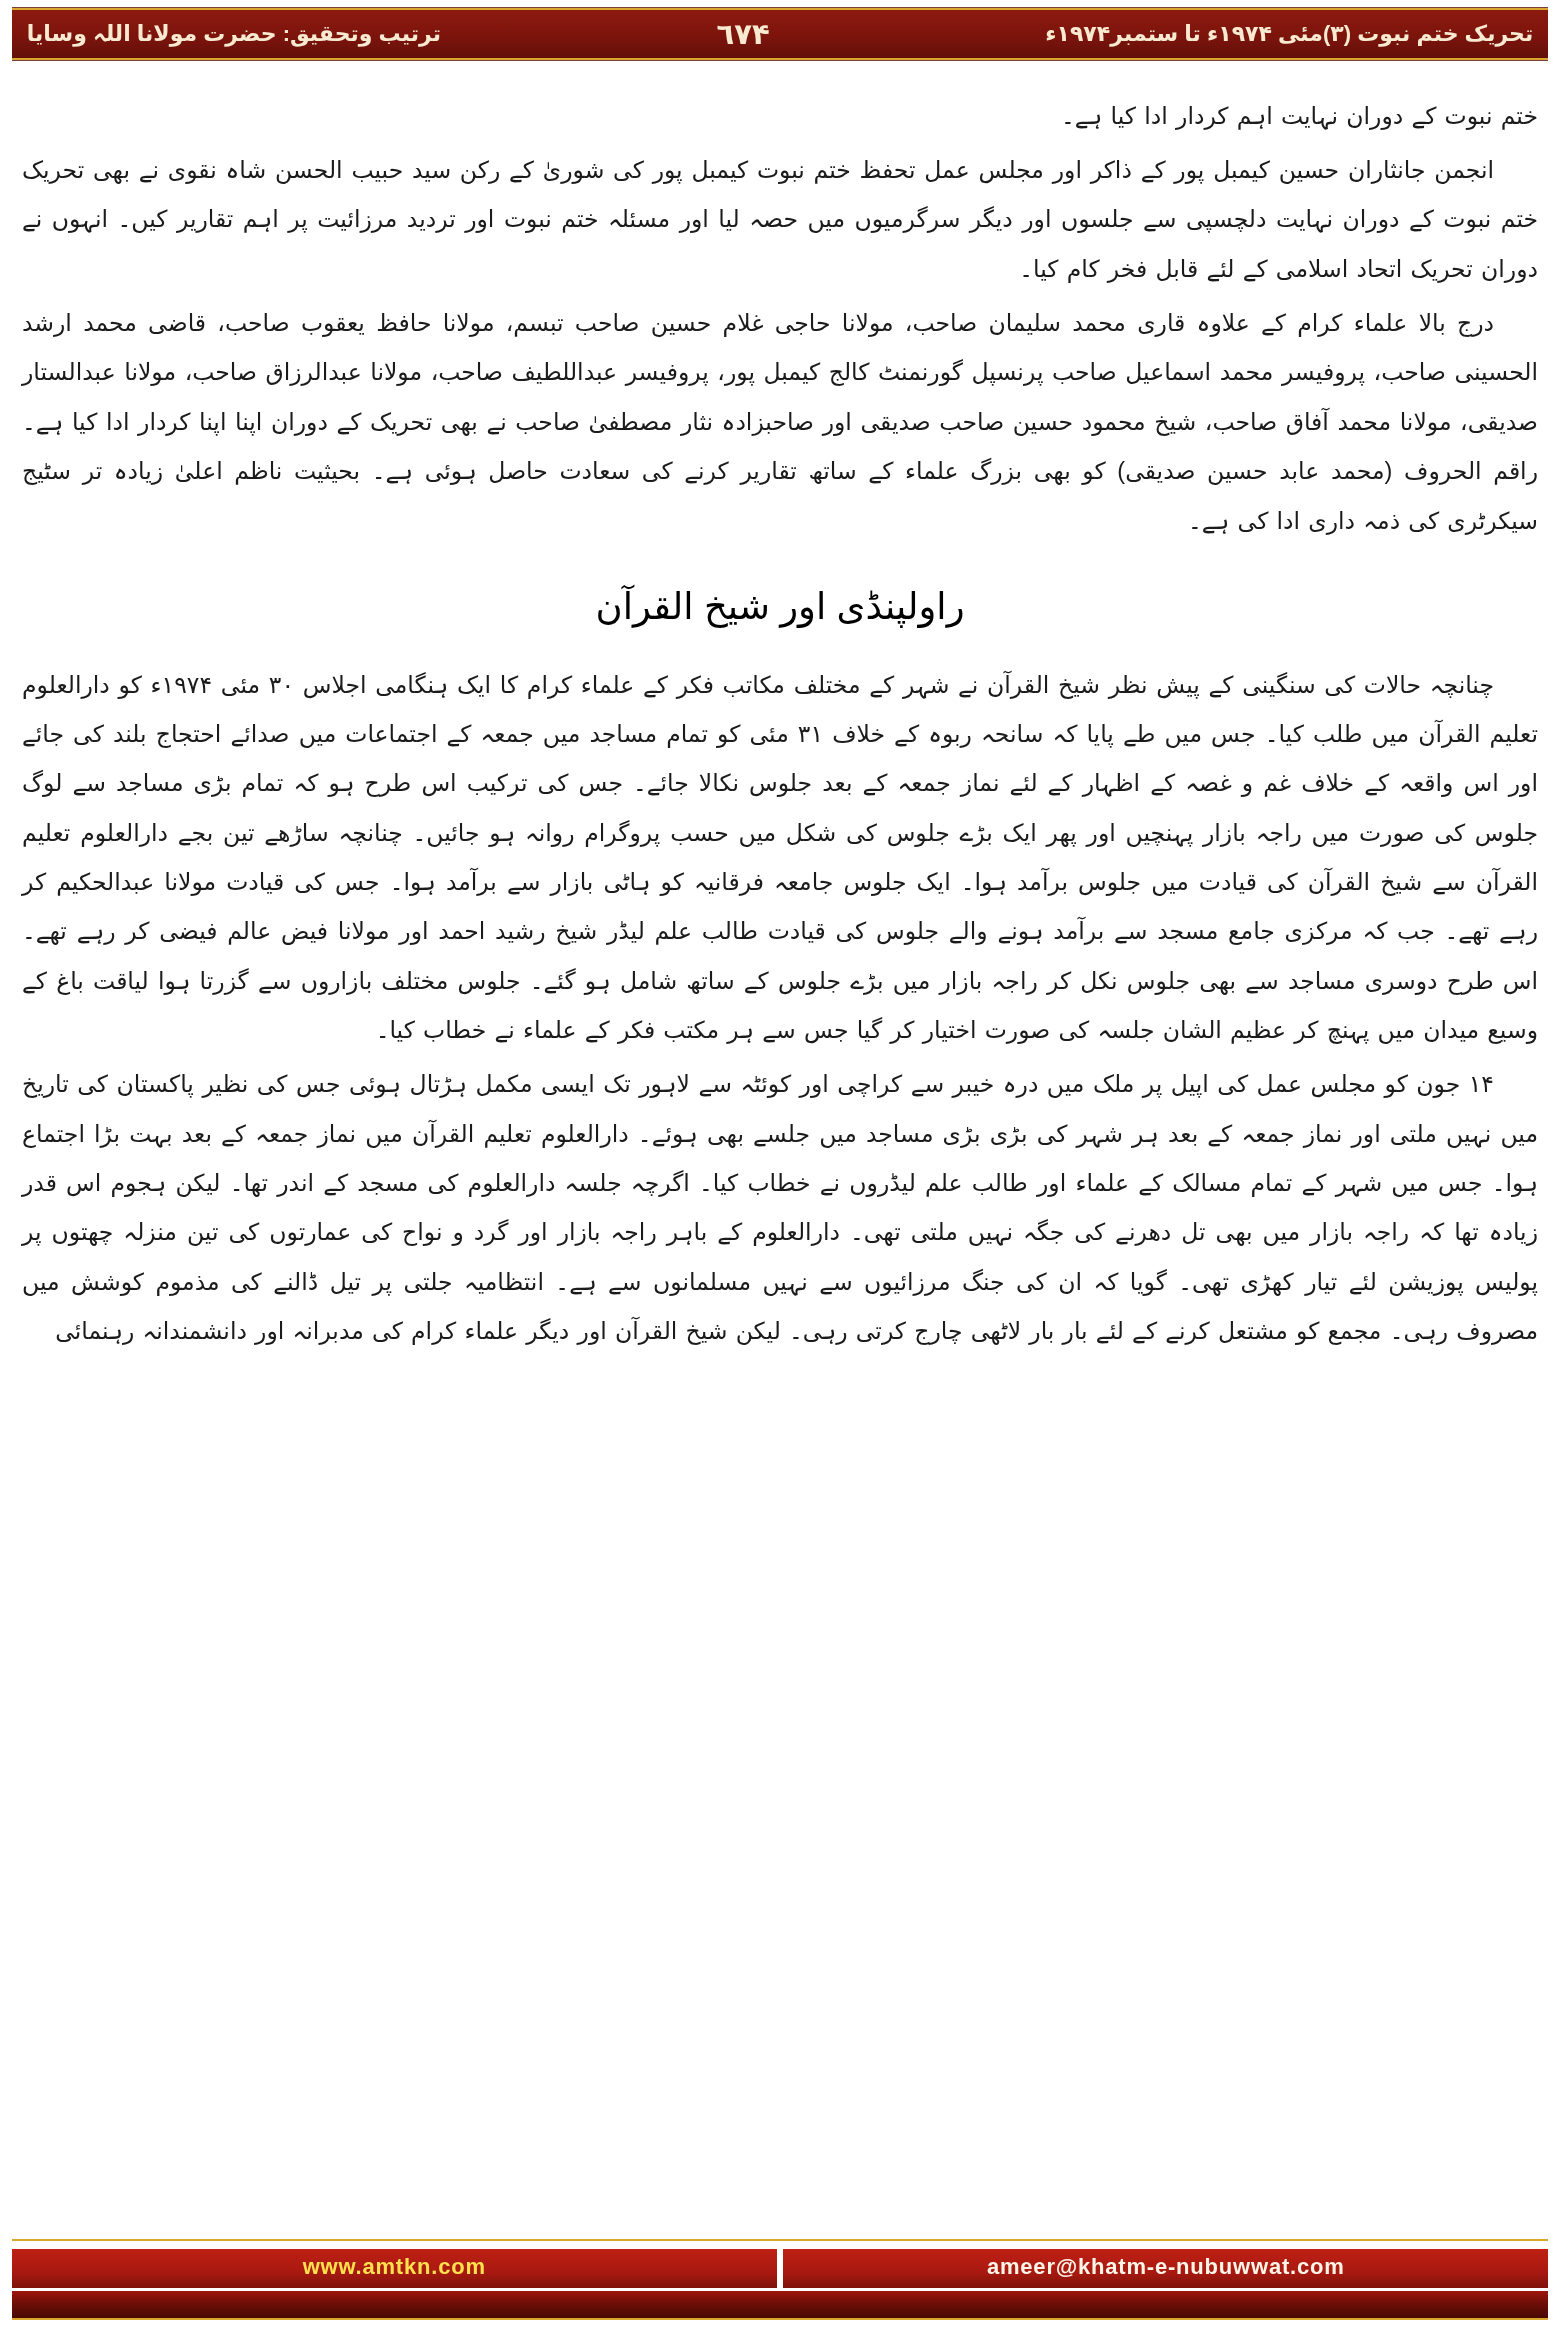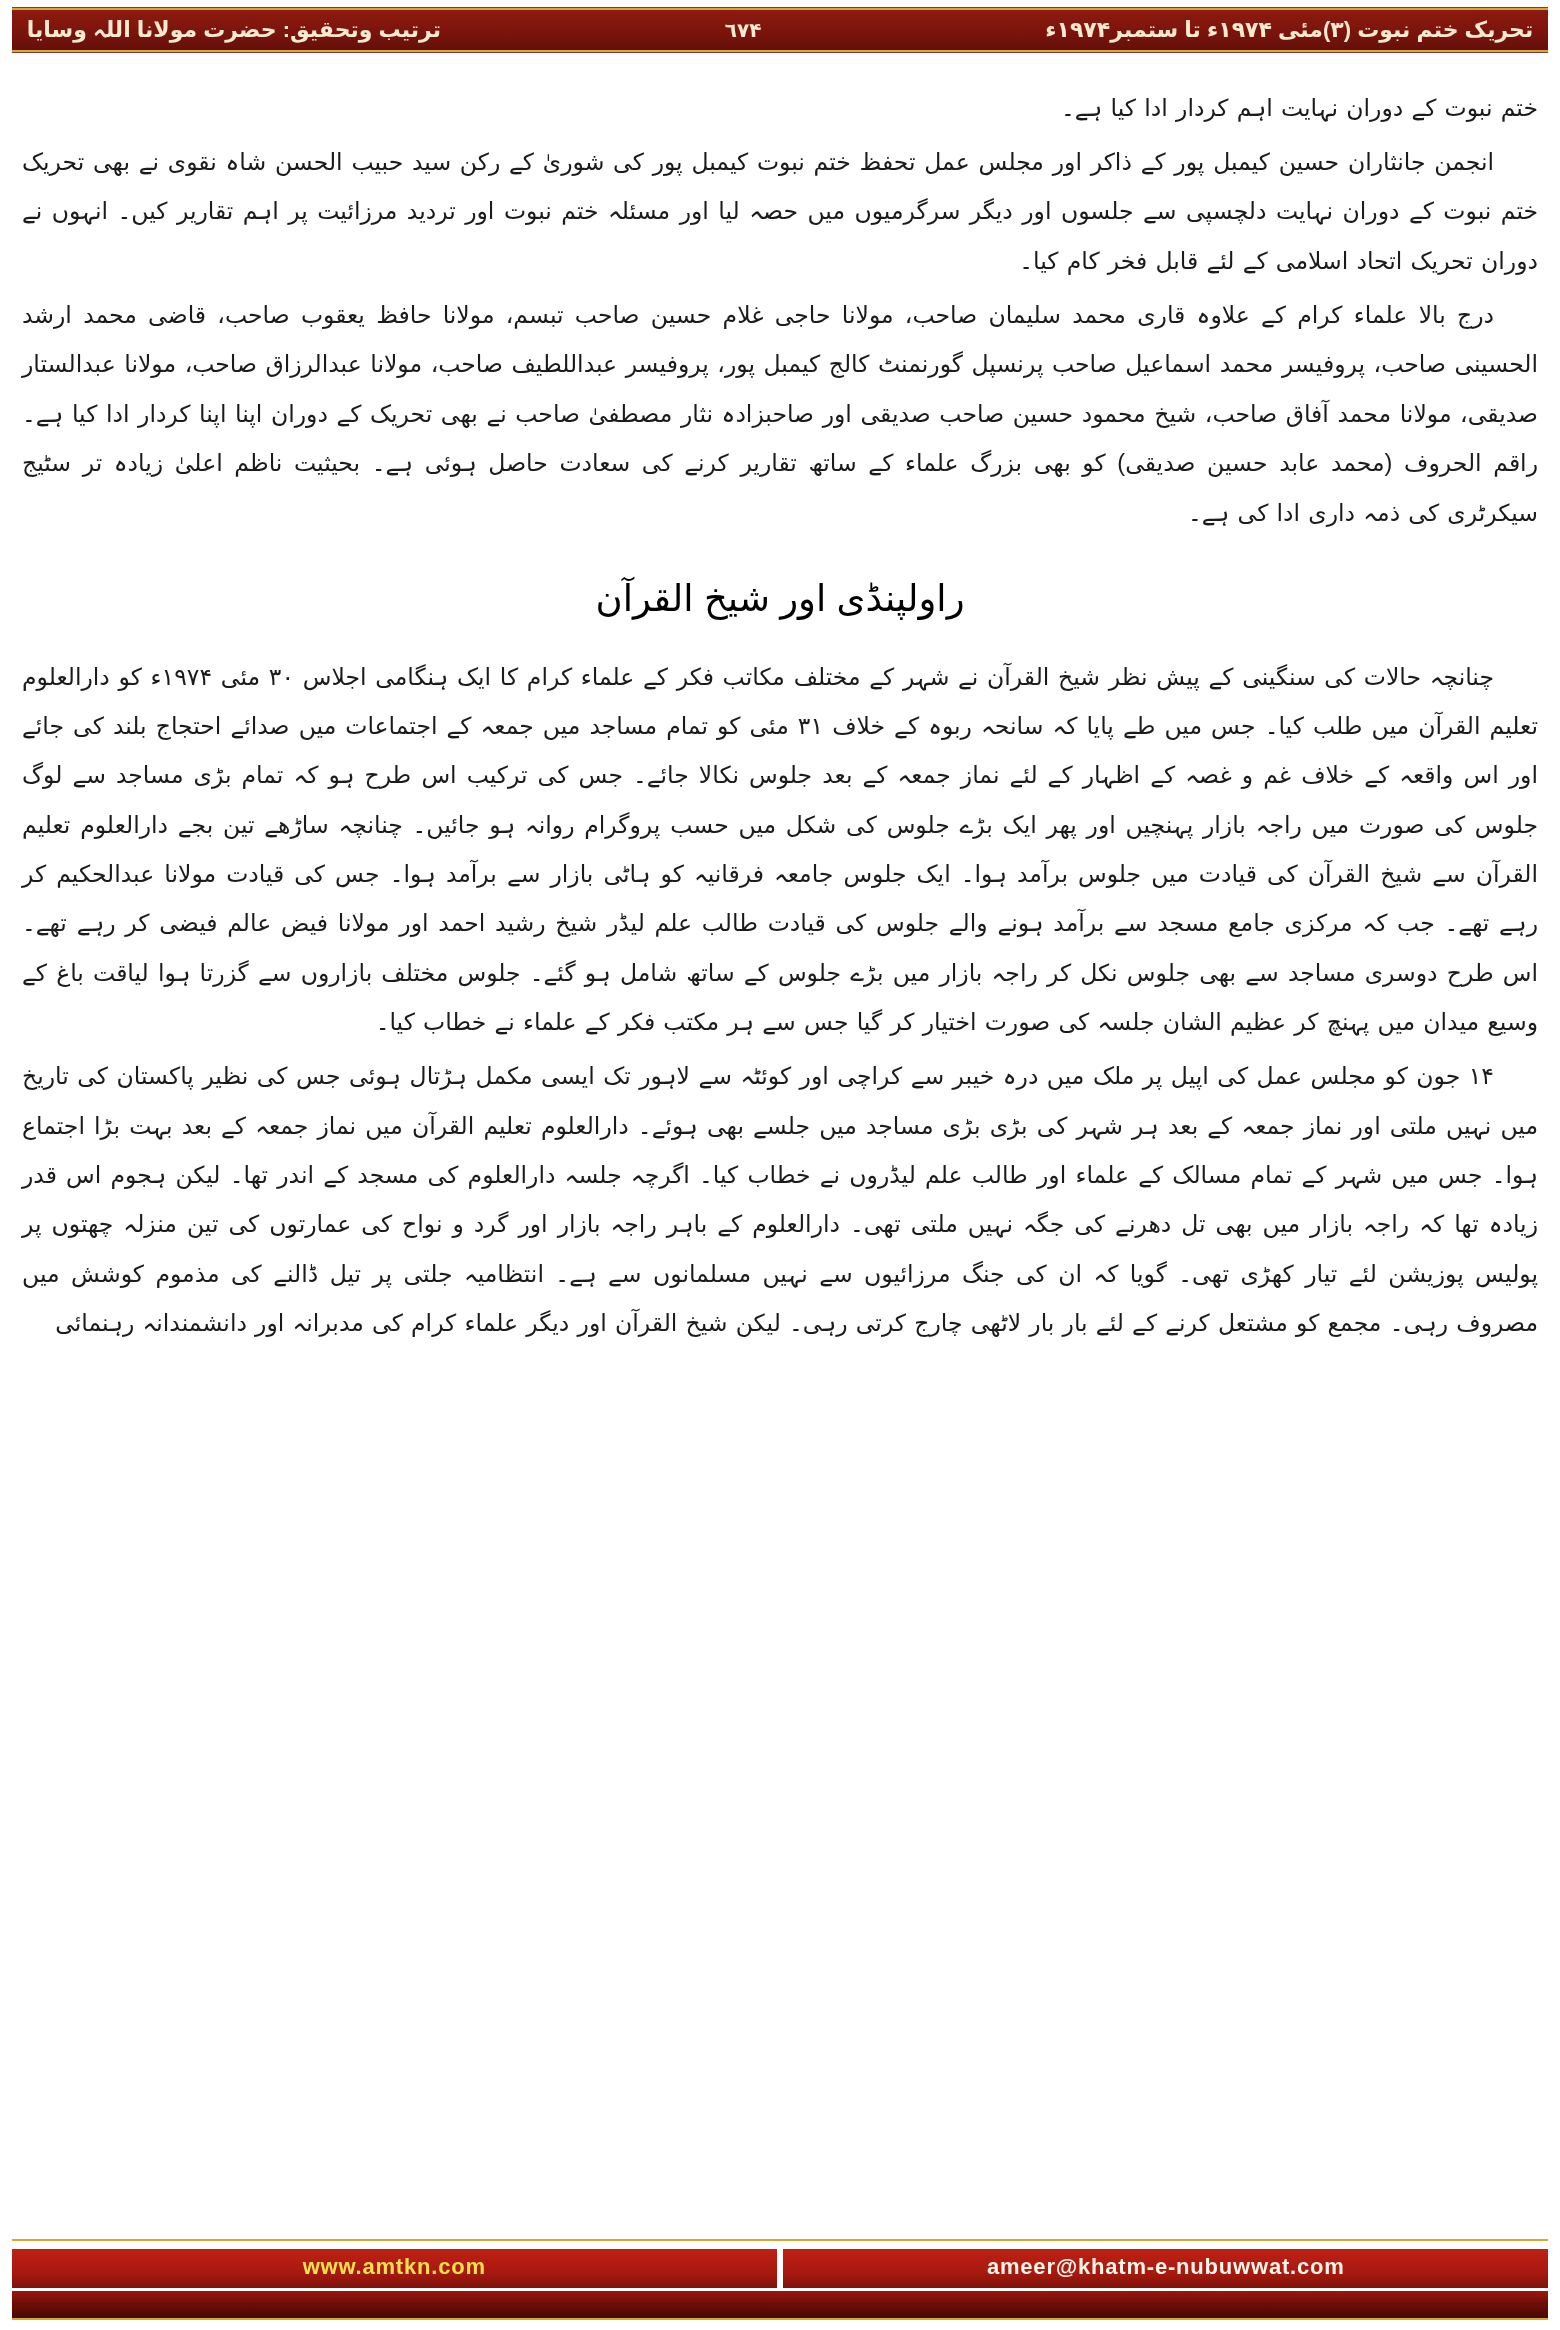--- a/index.html
+++ b/index.html
@@ -40,21 +40,21 @@
     display:flex;
     align-items:center;
     justify-content:space-between;
     padding:6.7px 15px;
     color:var(--header-text);
     font-size:22px;
     font-weight:bold;
     direction:rtl;
   }
   .hdr-title{flex:0 0 auto;text-align:center;}
-  .hdr-page{flex:1 1 auto;text-align:center;font-size:20px;letter-spacing:1.7px;}
+  .hdr-page{flex:1 1 auto;text-align:center;font-size:29px;letter-spacing:1.7px;}
   .hdr-compiler{flex:0 0 auto;text-align:right;}
 
   
   .content{
     flex:1 1 auto;
     direction:rtl;
     padding:32px 22px 8.4px 22px;
     font-size:23.5px;
     line-height:2.1;
     text-align:justify;

